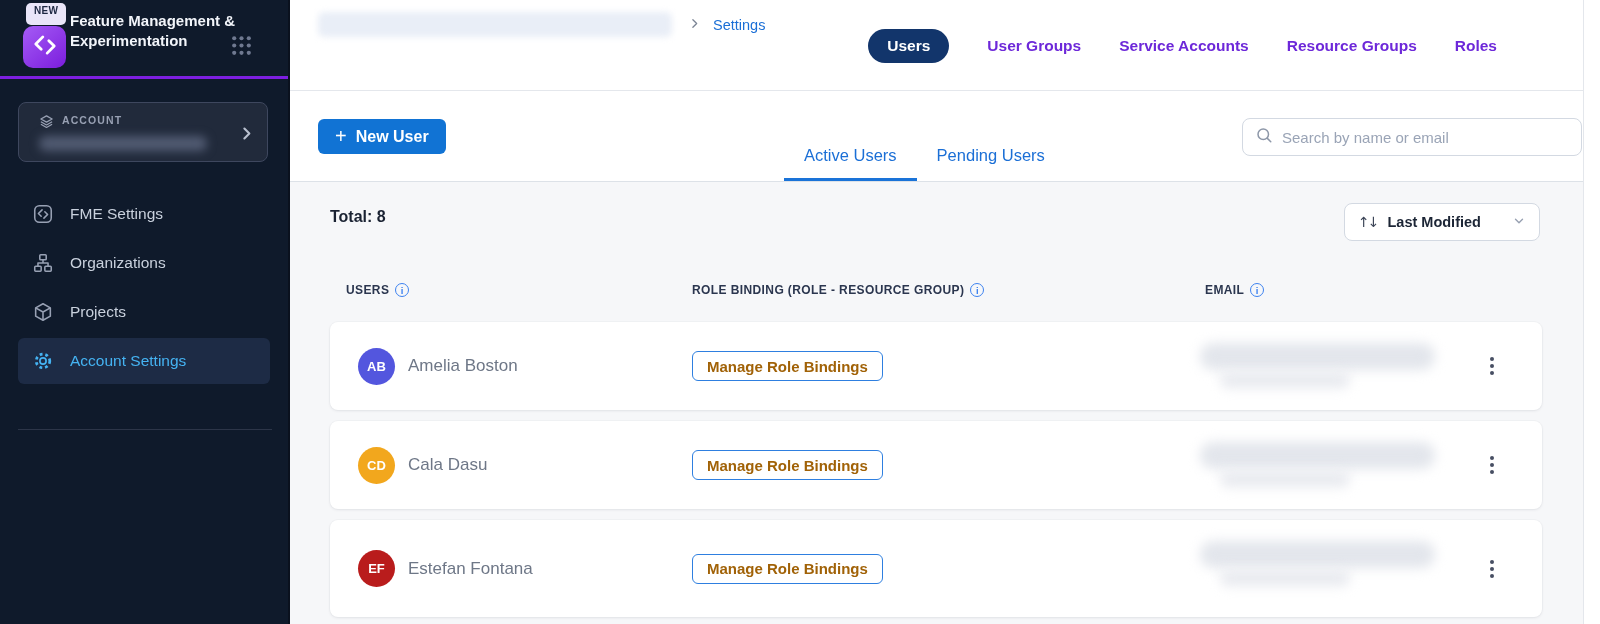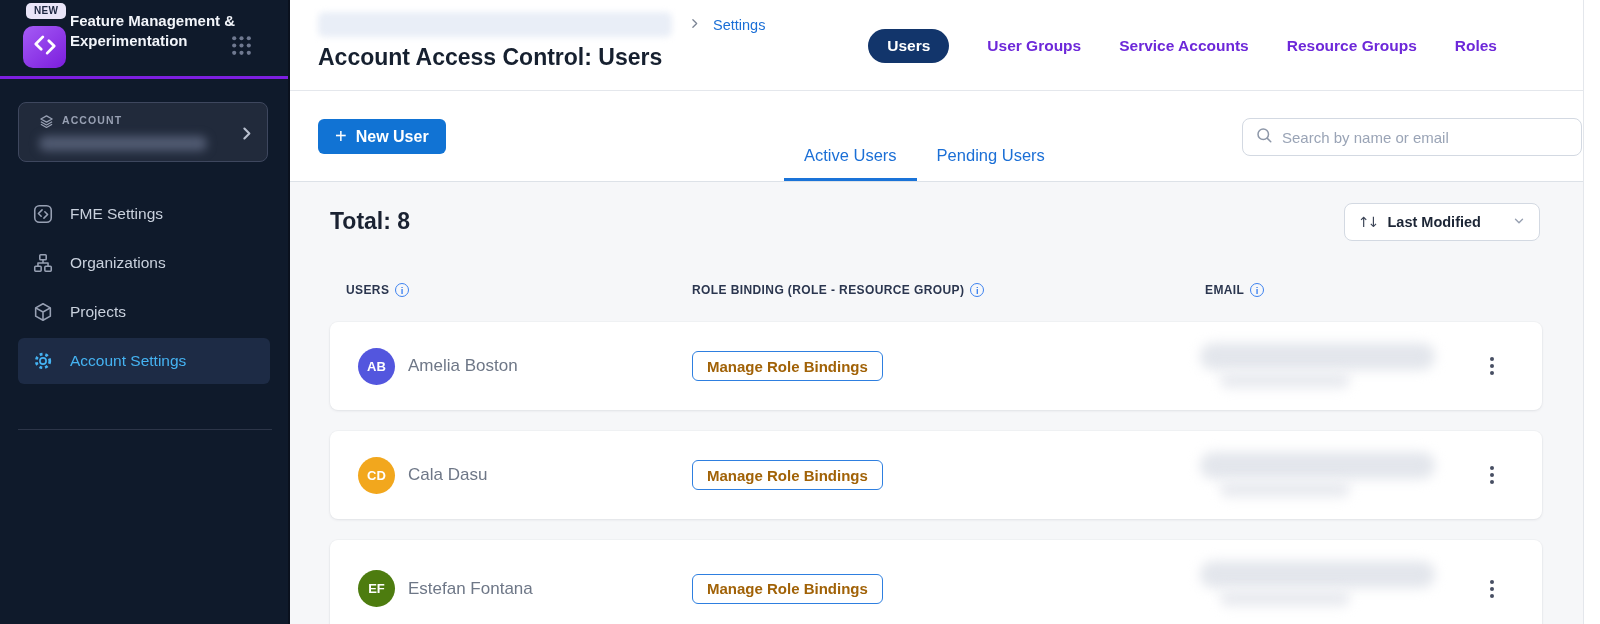--- a/index.html
+++ b/index.html
@@ -4,21 +4,21 @@
 <style>
   * { margin:0; padding:0; box-sizing:border-box; }
   html,body { width:1600px; height:624px; overflow:hidden;
     font-family:"Liberation Sans","DejaVu Sans",sans-serif; background:#fff; }
   .app { display:flex; width:1600px; height:624px; }
 
   
   .sidebar { width:290px; flex-shrink:0; background:#0f1a2b; position:relative;
     border-right:2px solid #0a111e; }
   .new-badge { position:absolute; left:26px; top:3px; background:#e9e5f8; color:#1d2742;
-    font-size:10px; font-weight:bold; padding:2px 8px 3px; border-radius:5px; letter-spacing:.3px; }
+    font-size:10px; font-weight:bold; padding:2px 8px 9px; border-radius:5px; letter-spacing:.3px; }
   .logo { position:absolute; left:23px; top:26px; width:43px; height:42px; border-radius:10px;
     background:linear-gradient(140deg,#a55bf5,#7b1ddd); display:flex; align-items:center; justify-content:center; }
   .product-title { position:absolute; left:70px; top:11px; width:168px; color:#f2f5fa;
     font-size:15px; font-weight:bold; line-height:20px; }
   .grid-icon { position:absolute; right:34px; top:33px; cursor:pointer; }
   .purple-rule { position:absolute; top:76px; left:0; width:100%; height:3px; background:#7d1fe0; }
   .account-box { position:absolute; left:18px; top:102px; width:250px; height:60px;
     border:1px solid #3e475e; border-radius:8px; background:#212a3b; cursor:pointer; }
   .account-row { display:flex; align-items:flex-start; gap:8px; padding:11px 0 0 20px; }
   .account-label { color:#98a0b3; font-size:10.5px; font-weight:bold; letter-spacing:1.1px; }
@@ -59,36 +59,36 @@
     border-bottom:3px solid transparent; height:100%; display:flex; align-items:flex-end; }
   .sub-tab.active { border-bottom-color:#1a73d8; }
   .search-box { position:absolute; right:1px; top:27px; width:340px; height:38px;
     border:1px solid #d3d9e2; border-radius:8px; background:#fff;
     display:flex; align-items:center; gap:9px; padding:11px 12px; }
   .search-box input { border:none; outline:none; flex:1; font-size:15px; color:#333;
     font-family:"Liberation Sans","DejaVu Sans",sans-serif; background:transparent; }
   .search-box input::placeholder { color:#9aa4b6; }
 
   .content { flex:1; background:#f6f7f9; position:relative; }
-  .total { position:absolute; left:40px; top:26px; font-size:23px; font-weight:bold; color:#1a2232; }
+  .total { position:absolute; left:40px; top:26px; font-size:16px; font-weight:bold; color:#1a2232; }
   .sort-btn { position:absolute; right:43px; top:21px; width:196px; height:38px; background:#fff;
     border:1px solid #d3d9e2; border-radius:8px; display:flex; align-items:center;
     padding:0 13px; gap:10px; cursor:pointer; }
   .sort-arrows { font-family:"DejaVu Sans",sans-serif; font-size:14px; color:#3c4557;
     letter-spacing:-2px; }
   .sort-label { flex:1; font-size:14.5px; font-weight:600; color:#1c2535; text-align:left; }
   .col-headers { position:absolute; top:101px; left:40px; height:20px; width:1212px; }
   .col { position:absolute; display:flex; align-items:center; gap:6px;
     font-size:12px; font-weight:bold; color:#2b364f; letter-spacing:.4px; white-space:nowrap; }
   .info-icon { width:14px; height:14px; border:1.4px solid #3d82f0; border-radius:50%;
     color:#3d82f0; font-size:9.5px; display:flex; align-items:center; justify-content:center;
     font-weight:bold; cursor:pointer; }
   .info-icon::after { content:"i"; }
   .rows { position:absolute; top:140px; left:40px; }
-  .user-card { width:1212px; height:88px; background:#fff; border-radius:8px; margin-bottom:21px;
+  .user-card { width:1212px; height:88px; background:#fff; border-radius:8px; margin-bottom:11px;
     box-shadow:0 1px 3px rgba(20,30,50,.08), 0 0 0 1px rgba(20,30,50,.02);
     display:grid; grid-template-columns:362px 500px 250px 100px; align-items:center; }
   .user-card.tall { height:97px; margin-bottom:0; }
   .cell-user { display:flex; align-items:center; gap:13px; padding-left:28px; }
   .avatar { width:37px; height:37px; border-radius:50%; color:#fff; font-size:13px; font-weight:bold;
     display:flex; align-items:center; justify-content:center; flex-shrink:0; }
   .user-name { font-size:17px; color:#6e7787; }
   .manage-btn { justify-self:start; height:30px; padding:0 14px; border:1.5px solid #2e7fe0;
     border-radius:6px; background:#fff; color:#a16207; font-size:15px; font-weight:600;
     cursor:pointer; font-family:"Liberation Sans","DejaVu Sans",sans-serif; }
@@ -199,21 +199,20 @@
     <div class="header">
       <div class="breadcrumb-blur"></div>
       <div class="breadcrumb">
         <span>
           <svg width="13" height="13" viewBox="0 0 24 24" fill="none" stroke="#7b8494" stroke-width="2.4" stroke-linecap="round" stroke-linejoin="round">
               <path d="M9 5l7 7-7 7"></path>
             </svg>
         </span>
         <a class="crumb-link">Settings</a>
       </div>
-      <h1 class="page-title">Account Access Control: Users</h1>
       <div class="top-tabs">
         <span class="top-tab pill">Users</span>
         <span class="top-tab">User Groups</span>
         <span class="top-tab">Service Accounts</span>
         <span class="top-tab">Resource Groups</span>
         <span class="top-tab">Roles</span>
       </div>
     </div>
 
     <div class="toolbar">
@@ -294,21 +293,21 @@
           </div>
           <button class="kebab">
               <i></i>
               <i></i>
               <i></i>
             </button>
         </div>
 
         <div class="user-card tall">
           <div class="cell-user">
-            <span class="avatar" style="background: #4d7c0f;">EF</span>
+            <span class="avatar" style="background: #b91c1c;">EF</span>
             <span class="user-name">Estefan Fontana</span>
           </div>
           <button class="manage-btn">Manage Role Bindings</button>
           <div class="cell-email">
             <div class="email-blur-1"></div>
             <div class="email-blur-2"></div>
           </div>
           <button class="kebab">
               <i></i>
               <i></i>

